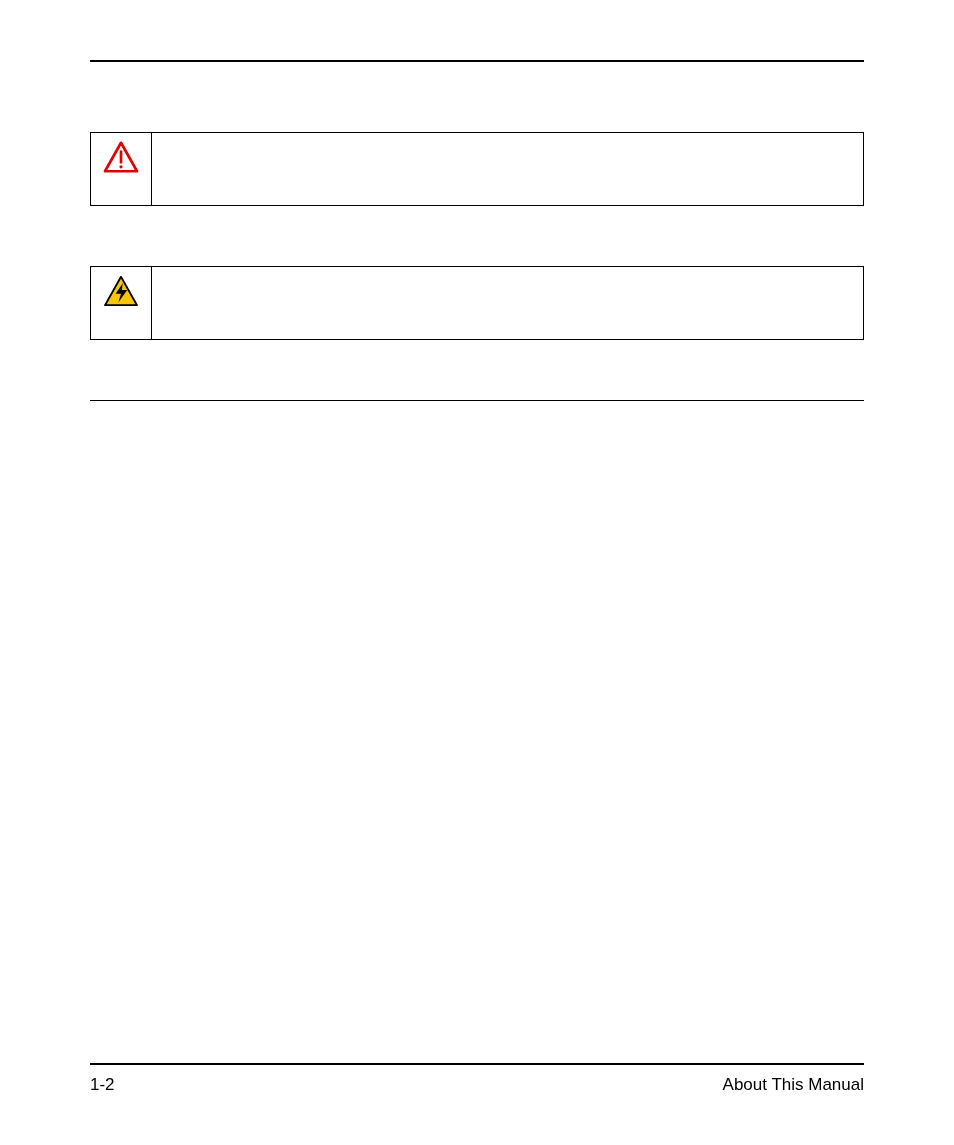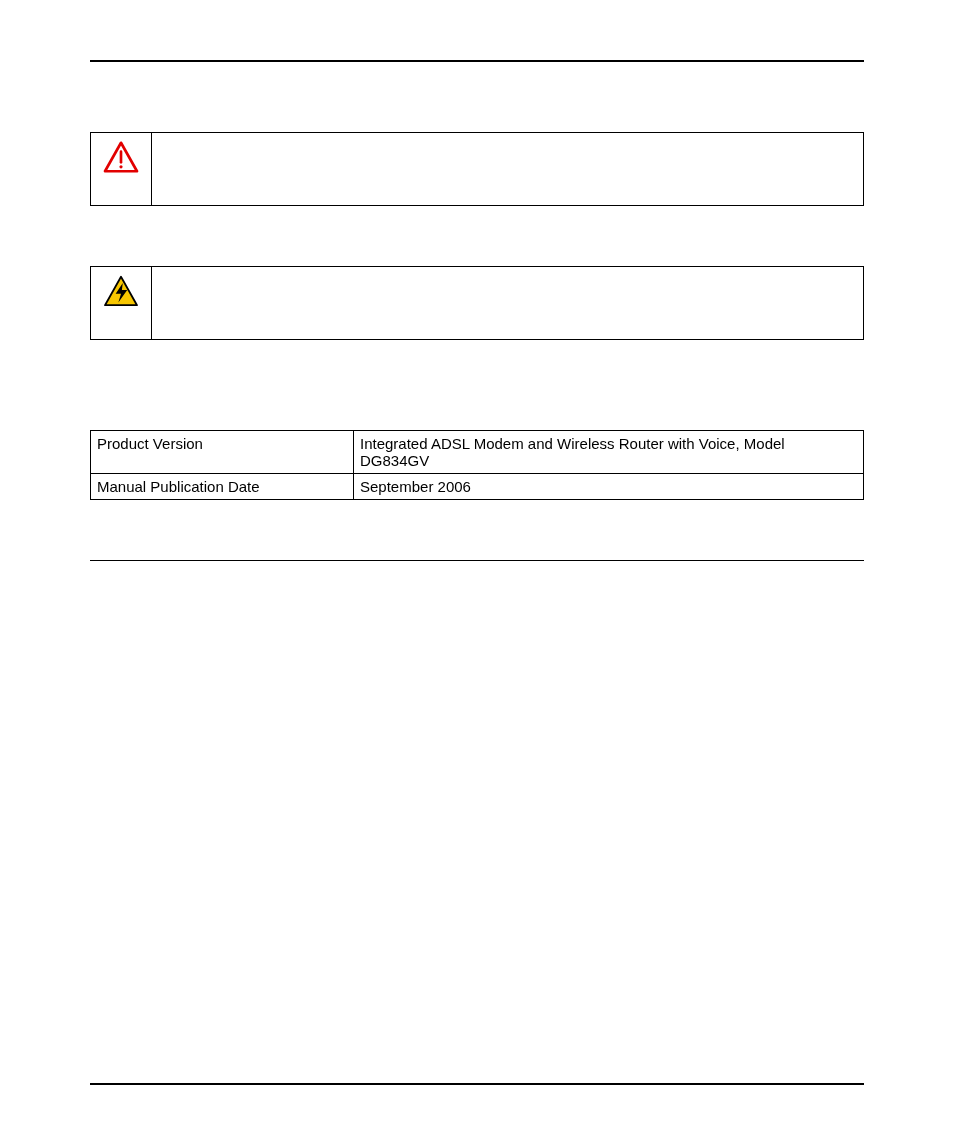--- a/index.html
+++ b/index.html
@@ -98,32 +98,24 @@
   <div class="callout">
     <div class="icon-cell">
       <svg class="icon-svg" viewBox="0 0 40 36">
         <polygon points="20,2 38,34 2,34" fill="#f7c600" stroke="#000" stroke-width="2" stroke-linejoin="round"></polygon>
         <polygon points="22,9 14,21 20,21 17,31 27,17 21,17" fill="#000"></polygon>
       </svg>
     </div>
     <div class="body-cell"></div>
   </div>
 
-  <table class="data-table">
-    <tbody>
-        <tr>
-      <td class="label">Product Version</td>
-      <td>Integrated ADSL Modem and Wireless Router with Voice, Model DG834GV</td>
-    </tr>
-    <tr>
-      <td class="label">Manual Publication Date</td>
-      <td>September 2006</td>
-    </tr>
-  </tbody>
-    </table>
 
   <div class="mid-rule"></div>
 
   <div class="footer">
     <div class="footer-rule"></div>
+    <div class="footer-row">
+      <span>1-2</span>
+      <span>About This Manual</span>
+    </div>
   </div>
 
 </div>
 
 </body></html>

